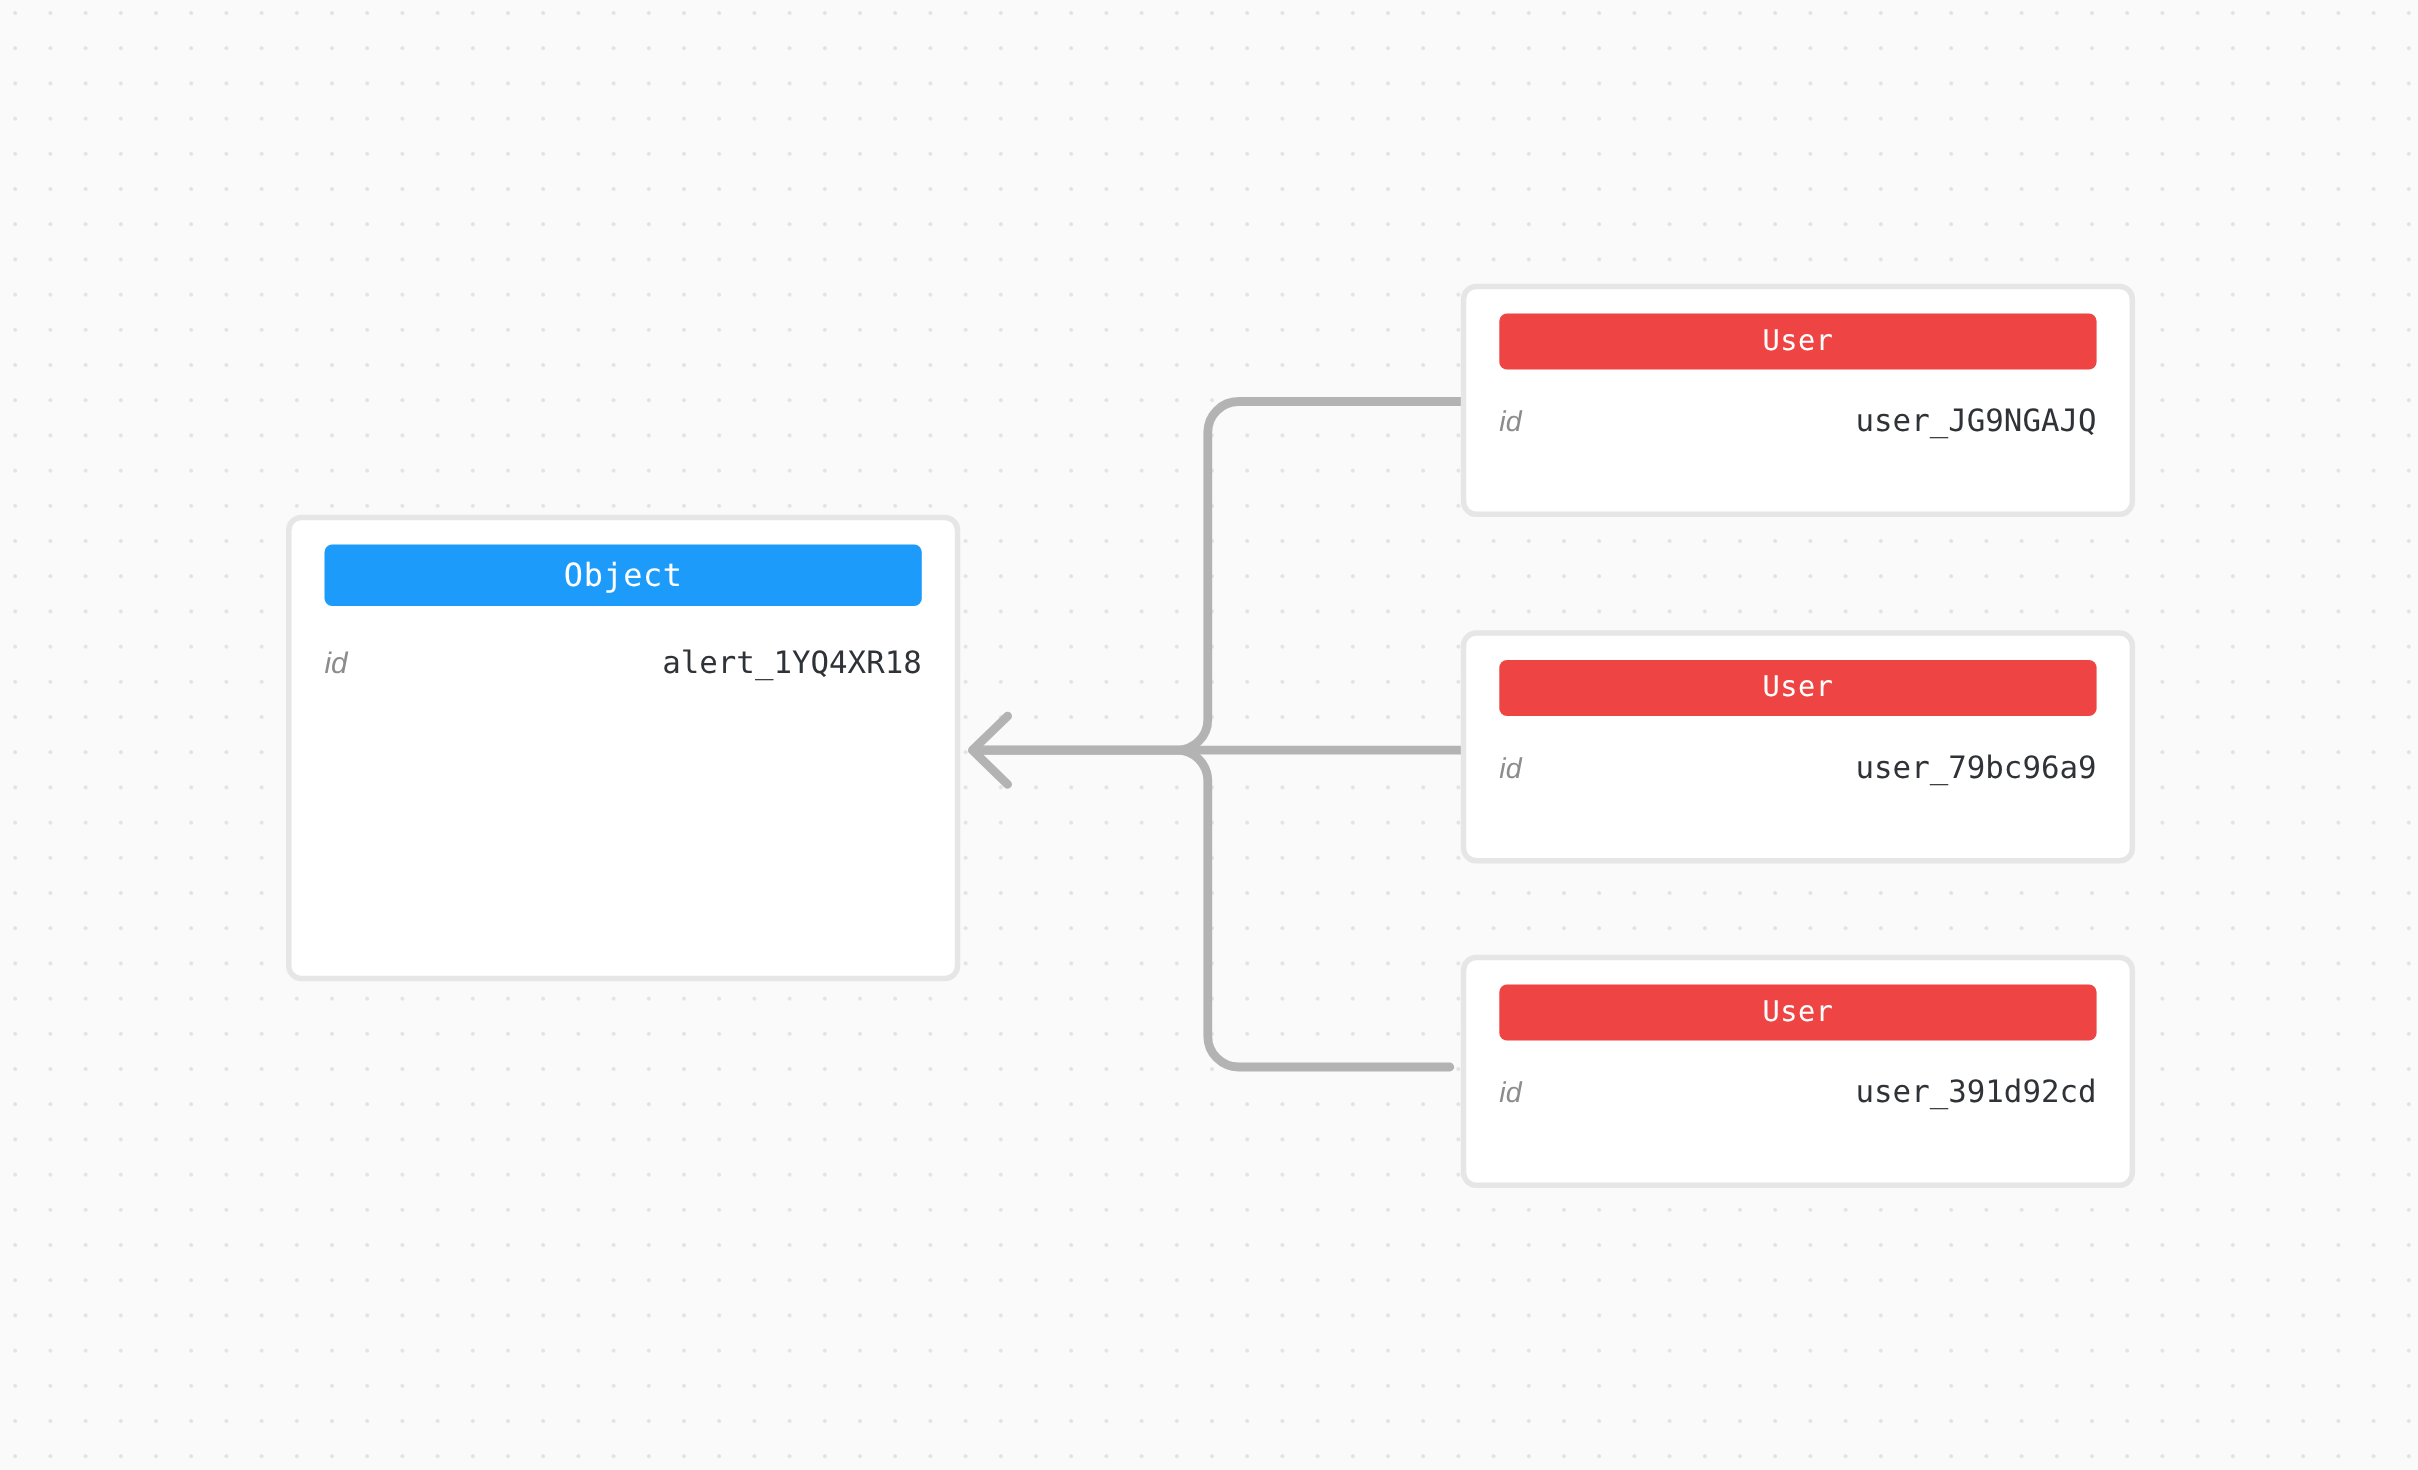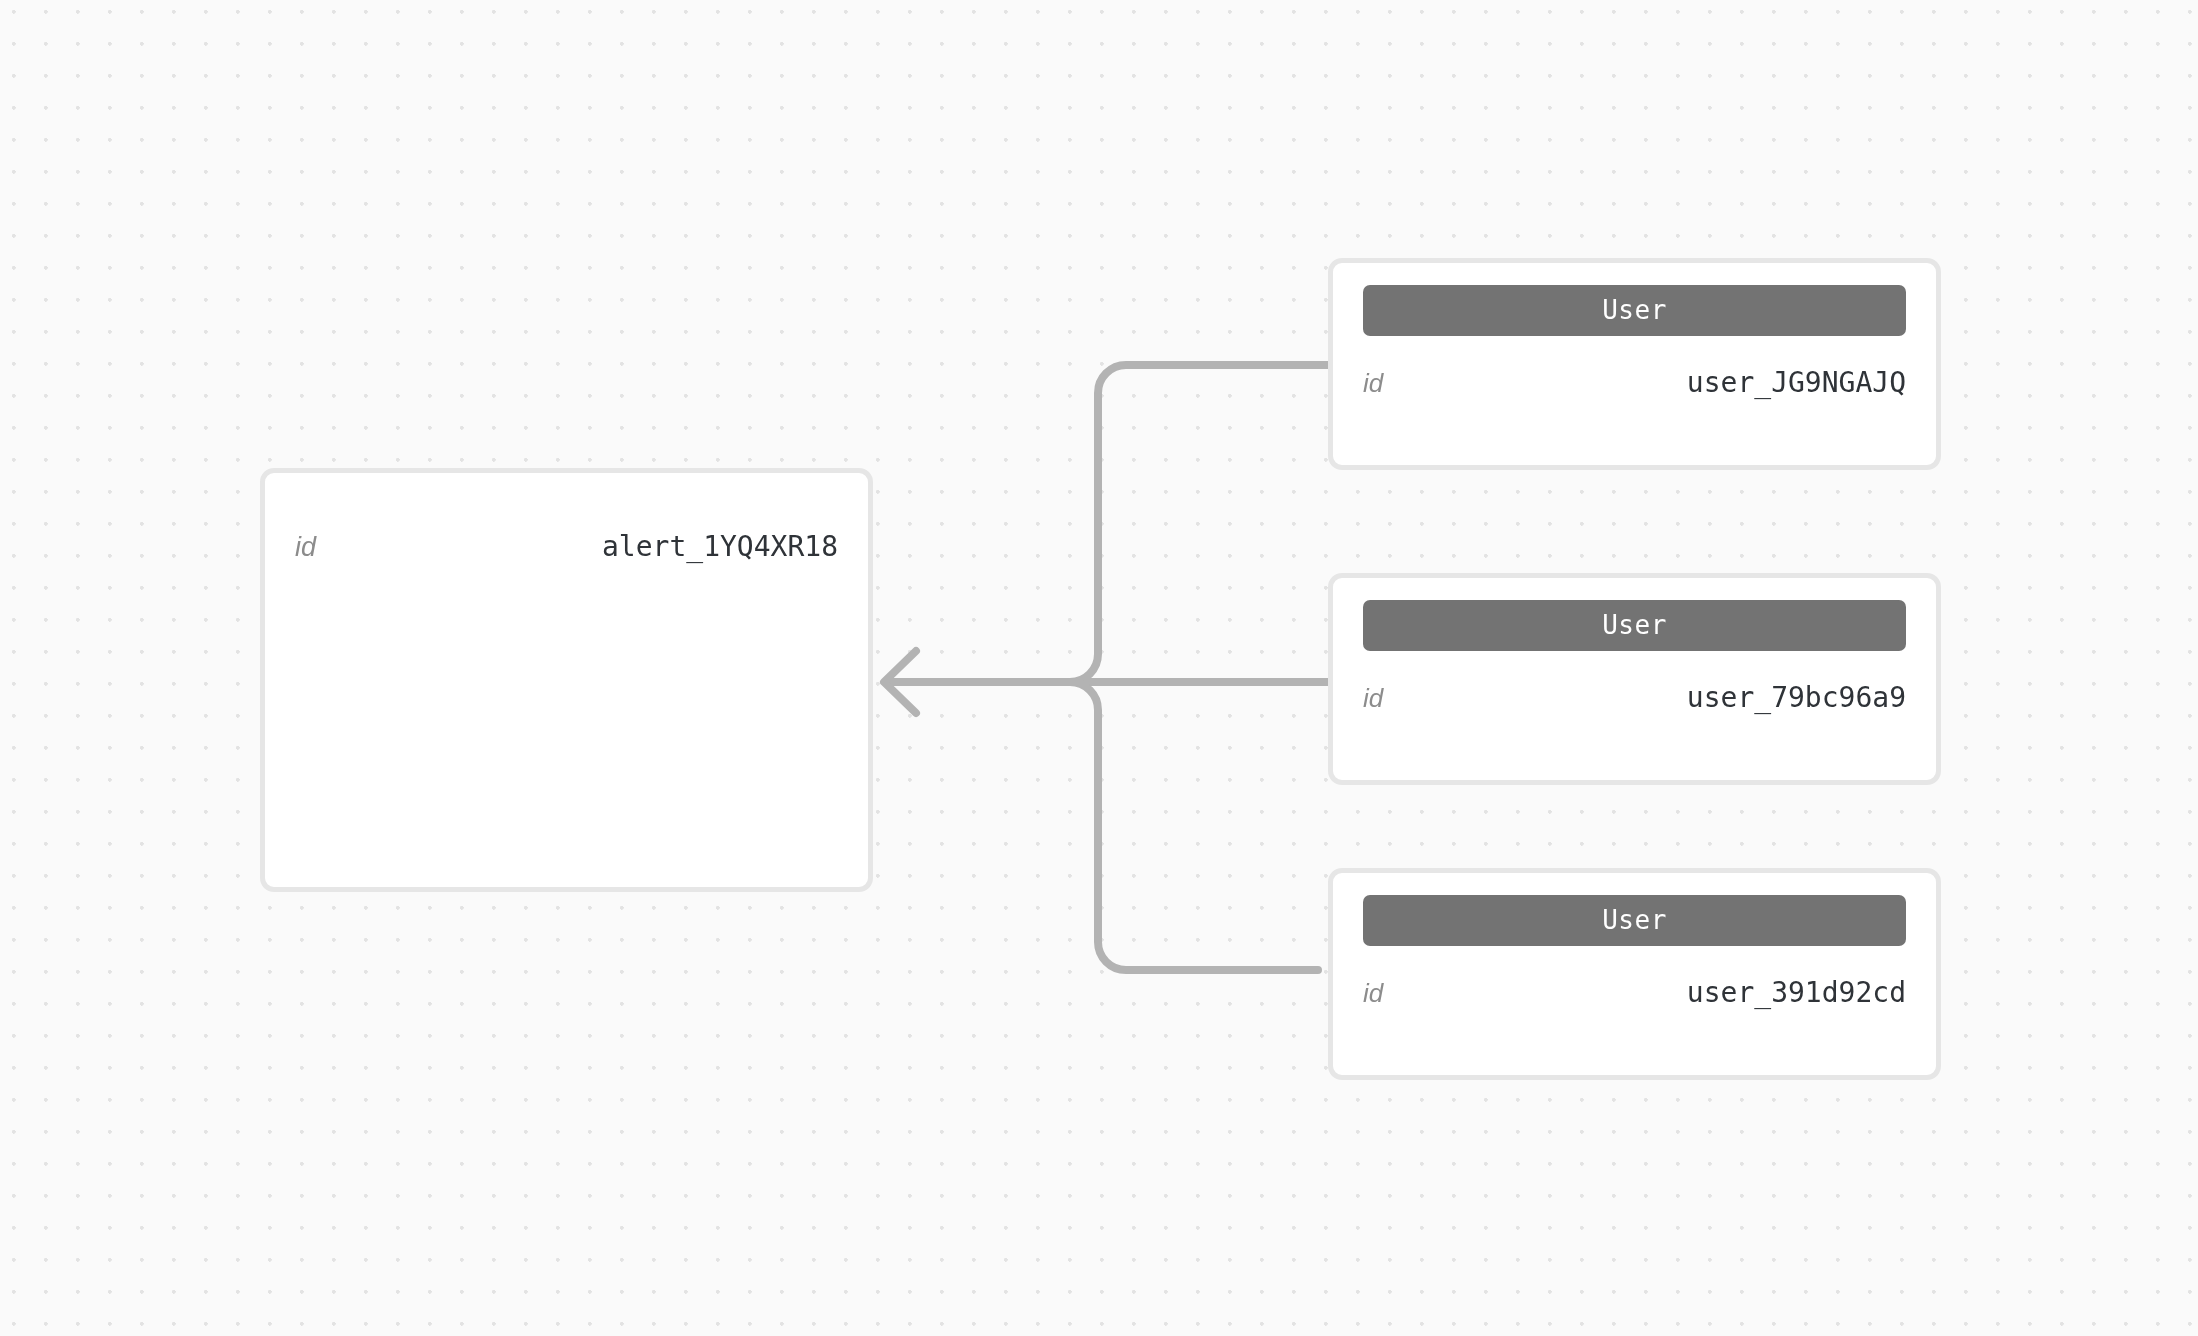--- a/index.html
+++ b/index.html
@@ -73,21 +73,21 @@
   
   .node-user {
     left: 1328px;
     width: 613px;
     height: 212px;
   }
   .node-user.u0 { top: 258px; }
   .node-user.u1 { top: 573px; }
   .node-user.u2 { top: 868px; }
   .node-user .node-header {
-    background: #737373;
+    background: #ef4444;
     height: 51px;
     line-height: 51px;
     font-size: 26px;
   }
 
   
   .field-group {
     margin-top: 30px;
   }
   .field-group.group-spaced {
@@ -126,20 +126,21 @@
   <svg id="edges" viewBox="0 0 2198 1336" width="2198" height="1336" xmlns="http://www.w3.org/2000/svg">
     <g fill="none" stroke="#b3b3b3" stroke-width="8" stroke-linecap="round" stroke-linejoin="round">
       <path d="M1330 365 H1126 A28 28 0 0 0 1098 393 V654 A28 28 0 0 1 1070 682 H888"></path>
       <path d="M1330 682 H888"></path>
       <path d="M1318 970 H1126 A28 28 0 0 1 1098 942 V710 A28 28 0 0 0 1070 682 H888"></path>
       <path d="M916 651 L884 682 L916 713"></path>
     </g>
   </svg>
 
   <div class="node node-object">
+    <div class="node-header">Object</div>
 
 
     <div class="field-group group-spaced">
       <div class="field-row">
         <span class="field-key">id</span>
         <span class="field-val">alert_1YQ4XR18</span>
       </div>
     </div>
   </div>
 

